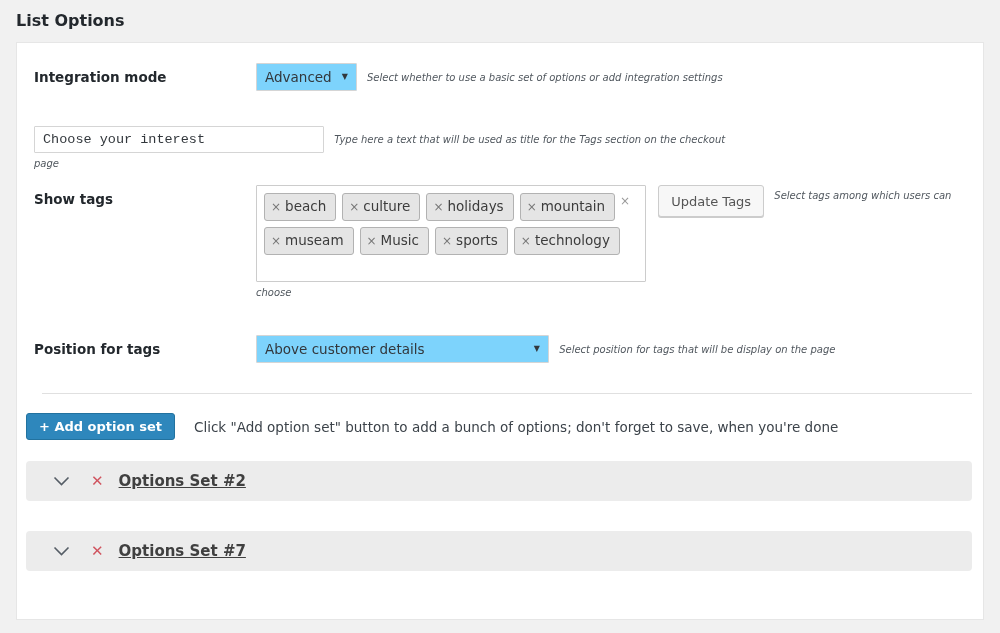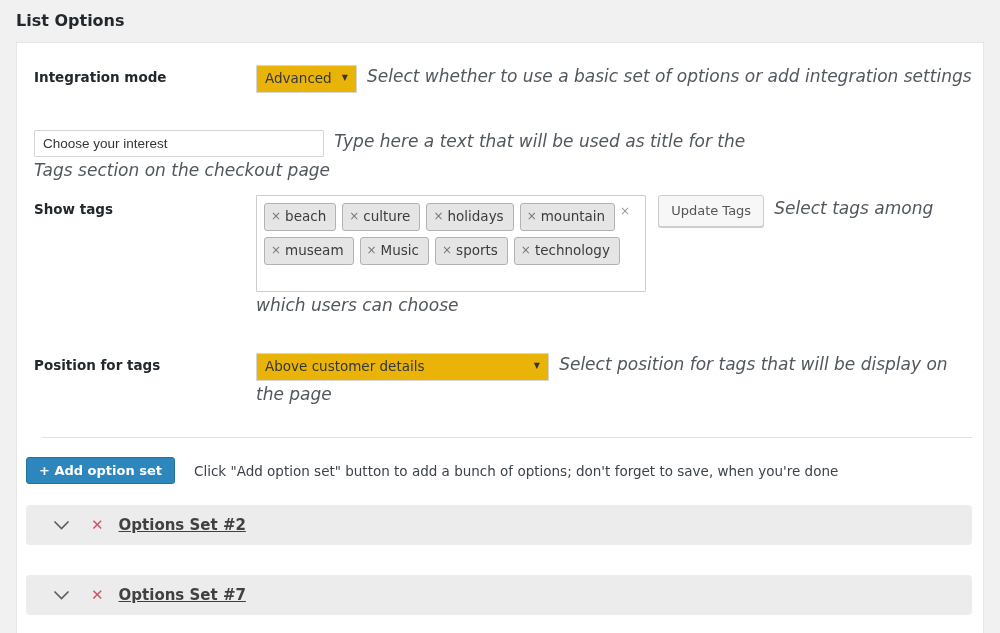--- a/index.html
+++ b/index.html
@@ -19,33 +19,33 @@
     padding:20px 11px 36px 9px; min-height:578px;
   }
   .rows-wrap { padding-left:8px; padding-right:0; }
   .form-row { display:flex; align-items:flex-start; }
   .form-label {
     width:222px; flex:0 0 222px; font-weight:bold; font-size:13.5px;
     color:#23282d; padding-top:6px;
   }
   .form-field { flex:1; max-width:718px; font-size:13px; line-height:1.55; }
   .desc {
-    font-style:italic; color:#50575e; font-size:17px;
+    font-style:italic; color:#50575e; font-size:10px;
   }
   .wp-select {
     display:inline-flex; align-items:center; justify-content:space-between;
-    background:#eab308; border:1px solid #d5d5d5; border-radius:1px;
+    background:#7dd3fc; border:1px solid #d5d5d5; border-radius:1px;
     height:28px; padding:0 8px; font-size:13.5px; color:#32373c;
     vertical-align:middle; cursor:pointer;
   }
   .sel-arrow { font-size:8px; color:#32373c; margin-left:10px; }
   .text-input {
     width:290px; height:27px; border:1px solid #d5d5d5; border-radius:1px;
     padding:0 8px; font-size:13.5px; color:#32373c; background:#fff;
-    font-family:Liberation Sans, sans-serif; vertical-align:middle;
+    font-family:Liberation Mono, monospace; vertical-align:middle;
   }
   .gap1 { margin-top:35px; }
   .gap2 { margin-top:12px; }
   .gap3 { margin-top:33px; }
   .tags-box {
     position:relative; display:inline-block; vertical-align:top;
     width:390px; height:97px; background:#fff; border:1px solid #ccc;
     padding:7px 24px 7px 7px; border-radius:1px; cursor:text;
   }
   .tags-flow { display:flex; flex-wrap:wrap; gap:6px; }

